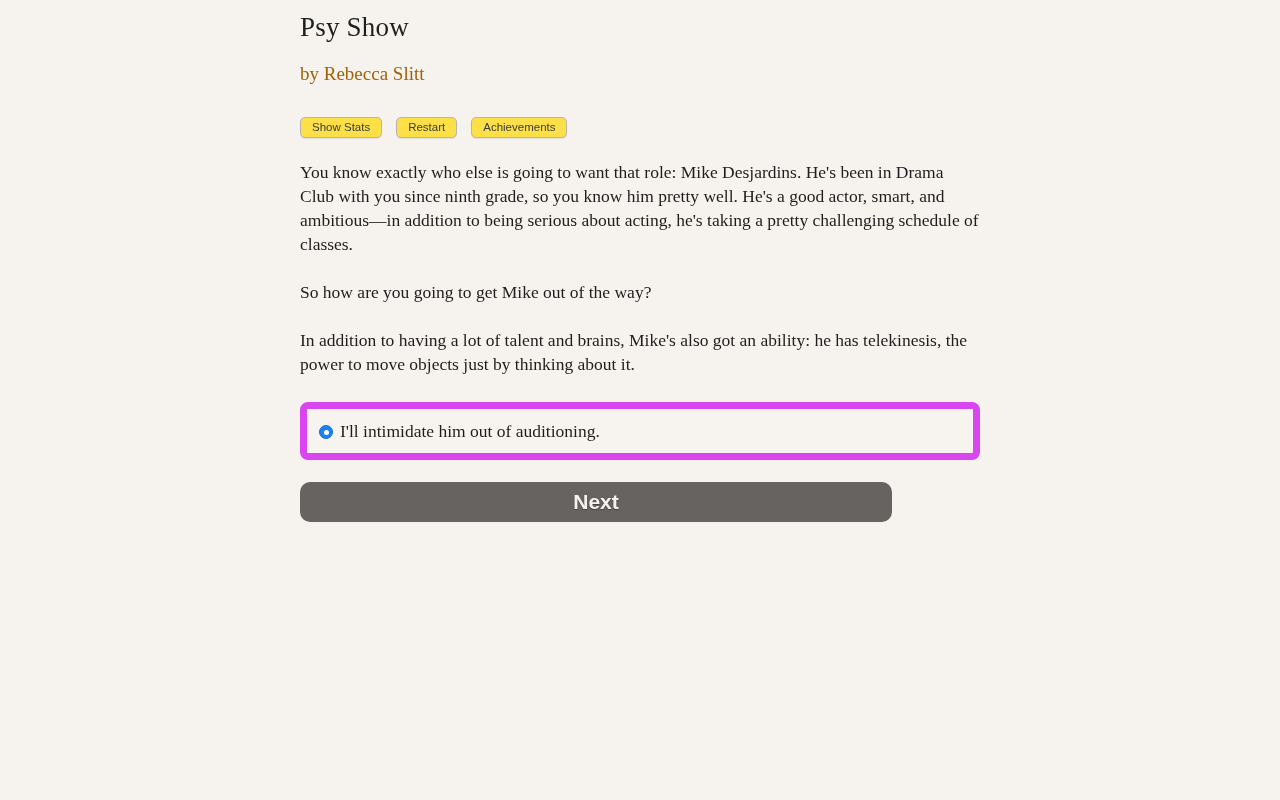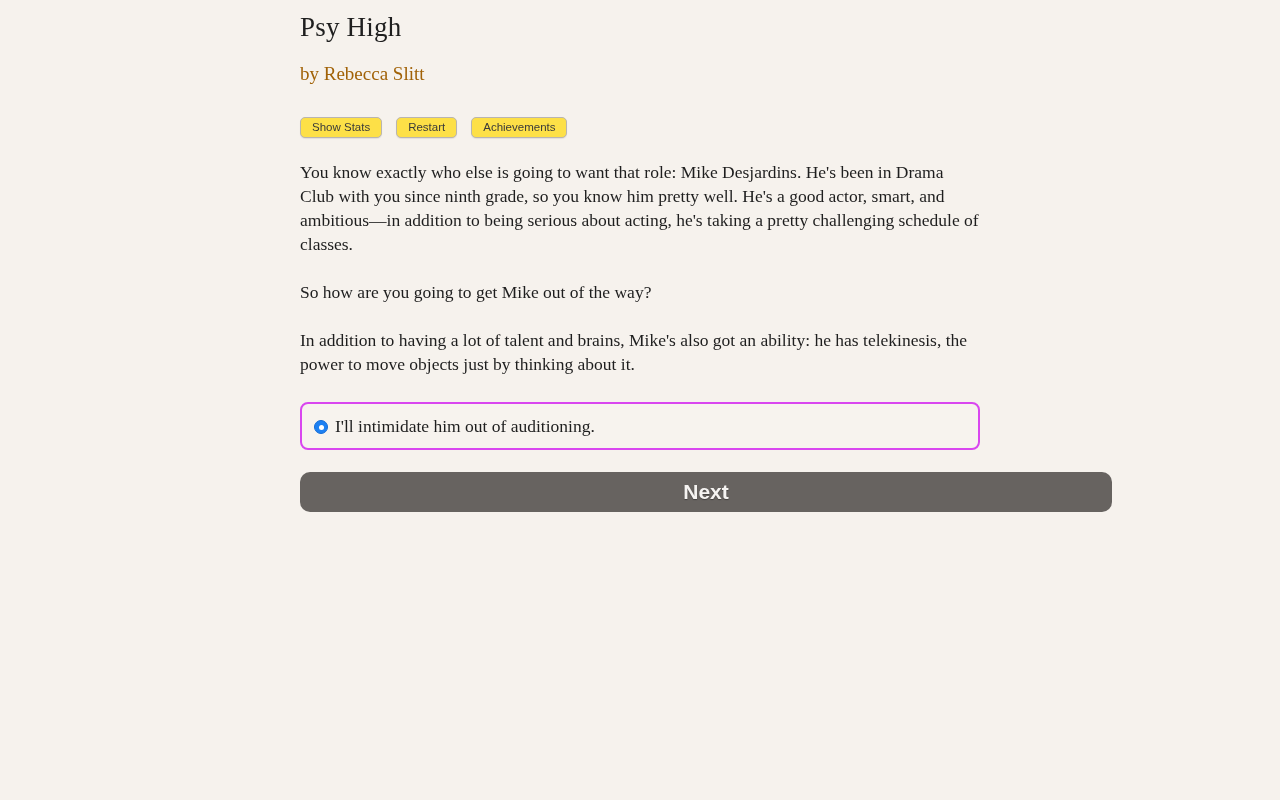--- a/index.html
+++ b/index.html
@@ -47,21 +47,21 @@
   }
   .story p {
     font-size: 17.5px;
     line-height: 24px;
     margin-bottom: 24px;
     color: #1e1e1e;
     font-family: Liberation Serif, serif;
   }
   .choices {
     margin-top: 26px;
-    border: 2px solid #d946ef;
+    border: 7px solid #d946ef;
     border-radius: 8px;
     background: #f7f3ee;
     overflow: hidden;
   }
   .choice-row {
     padding: 10px 12px;
     border-bottom: 1px solid #aaa7a3;
     font-size: 17.5px;
     line-height: 24px;
     color: #1e1e1e;
@@ -88,40 +88,40 @@
     position: absolute;
     left: 4px;
     top: 4px;
     width: 5px;
     height: 5px;
     border-radius: 50%;
     background: #ffffff;
   }
   .next-btn {
     display: block;
-    width: 812px;
+    width: 592px;
     height: 40px;
     margin-top: 22px;
     background: #676360;
     border: none;
     border-radius: 10px;
     color: #f5f3f1;
     font-family: "Liberation Sans", "DejaVu Sans", sans-serif;
     font-size: 21px;
     font-weight: bold;
     text-shadow: 0 1px 1px rgba(0,0,0,0.35);
     cursor: pointer;
   }
 </style>
 </head>
 <body>
 
 <div class="content">
 
-  <h1 class="game-title">Psy High</h1>
+  <h1 class="game-title">Psy Show</h1>
 
   <div class="game-author">by Rebecca Slitt</div>
 
   <div class="toolbar">
     <button>Show Stats</button>
     <button>Restart</button>
     <button>Achievements</button>
   </div>
 
   <div class="story">

